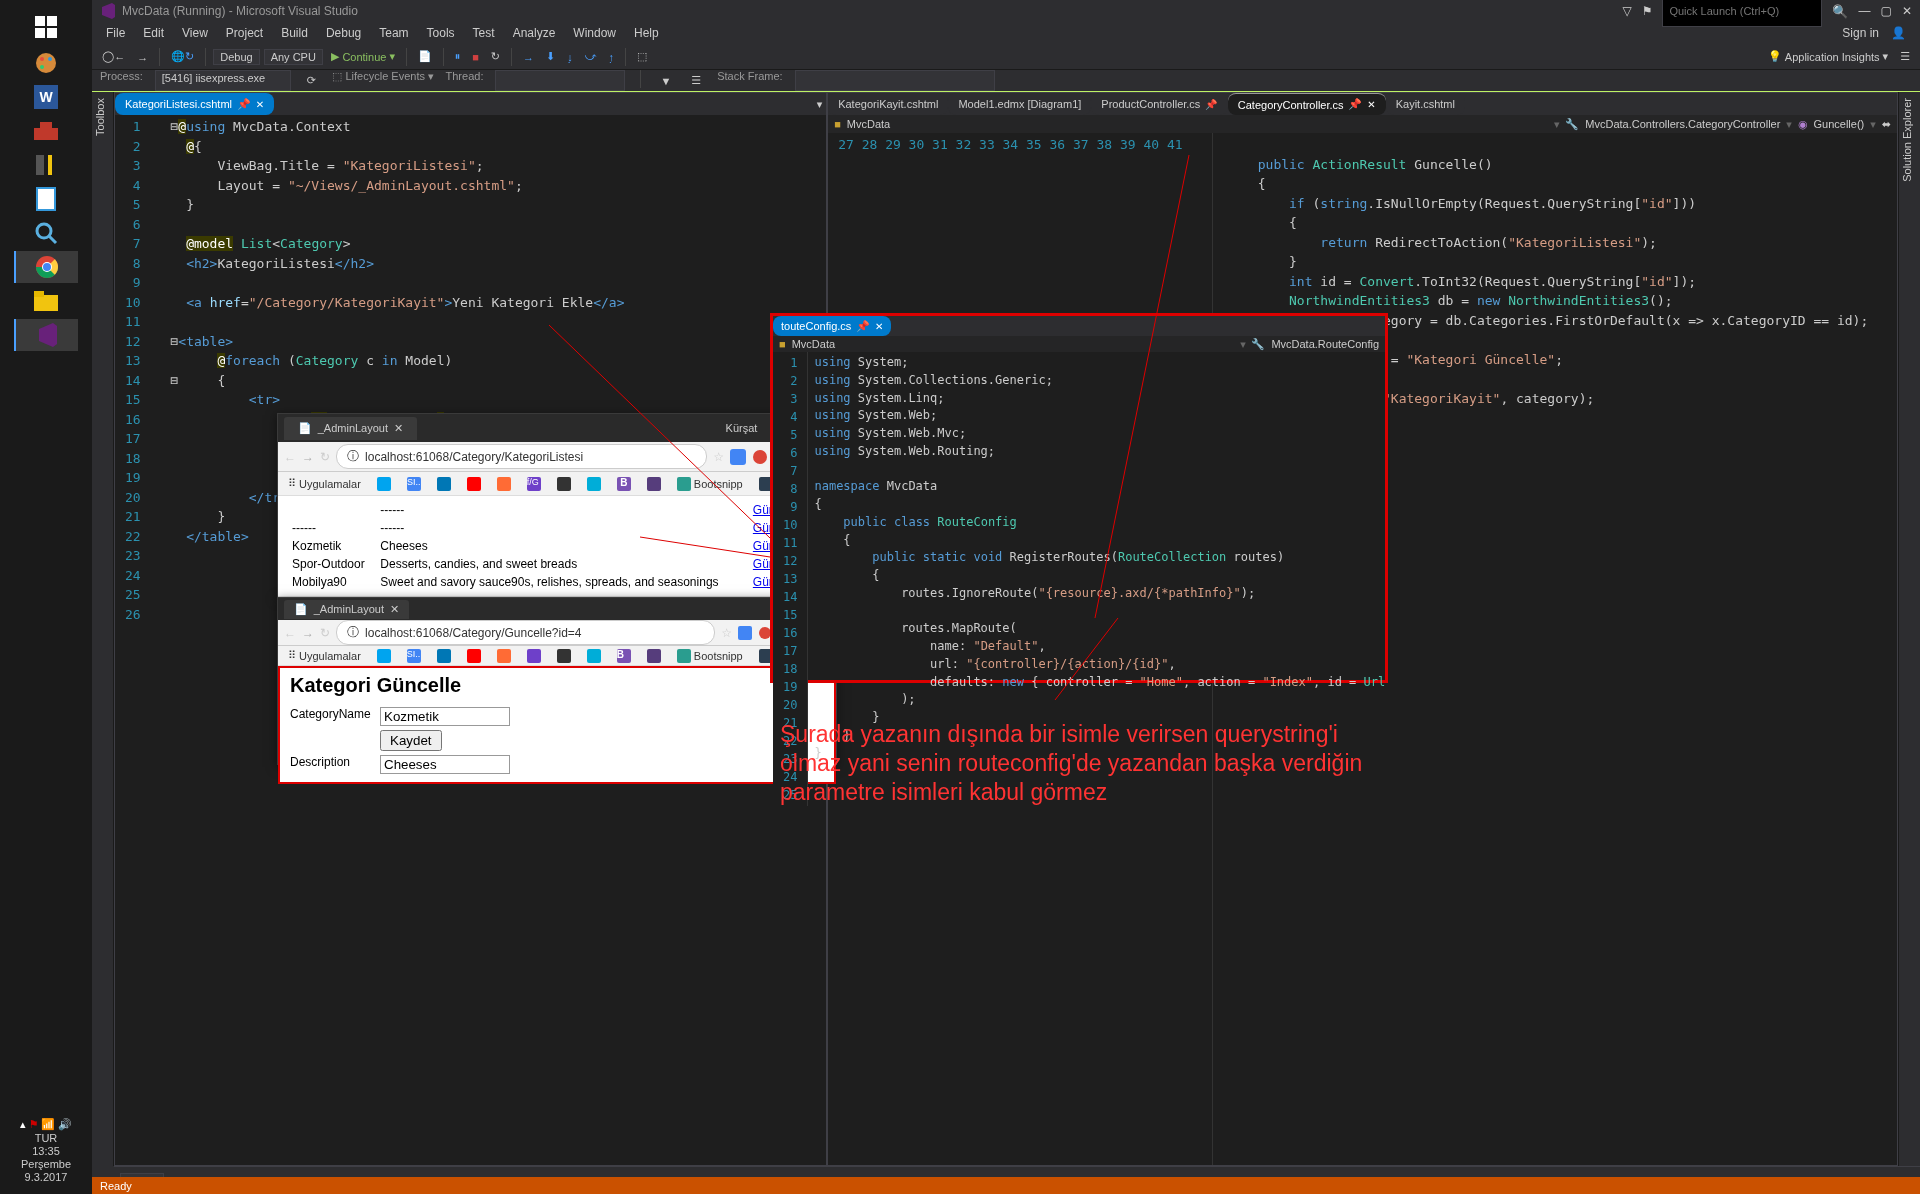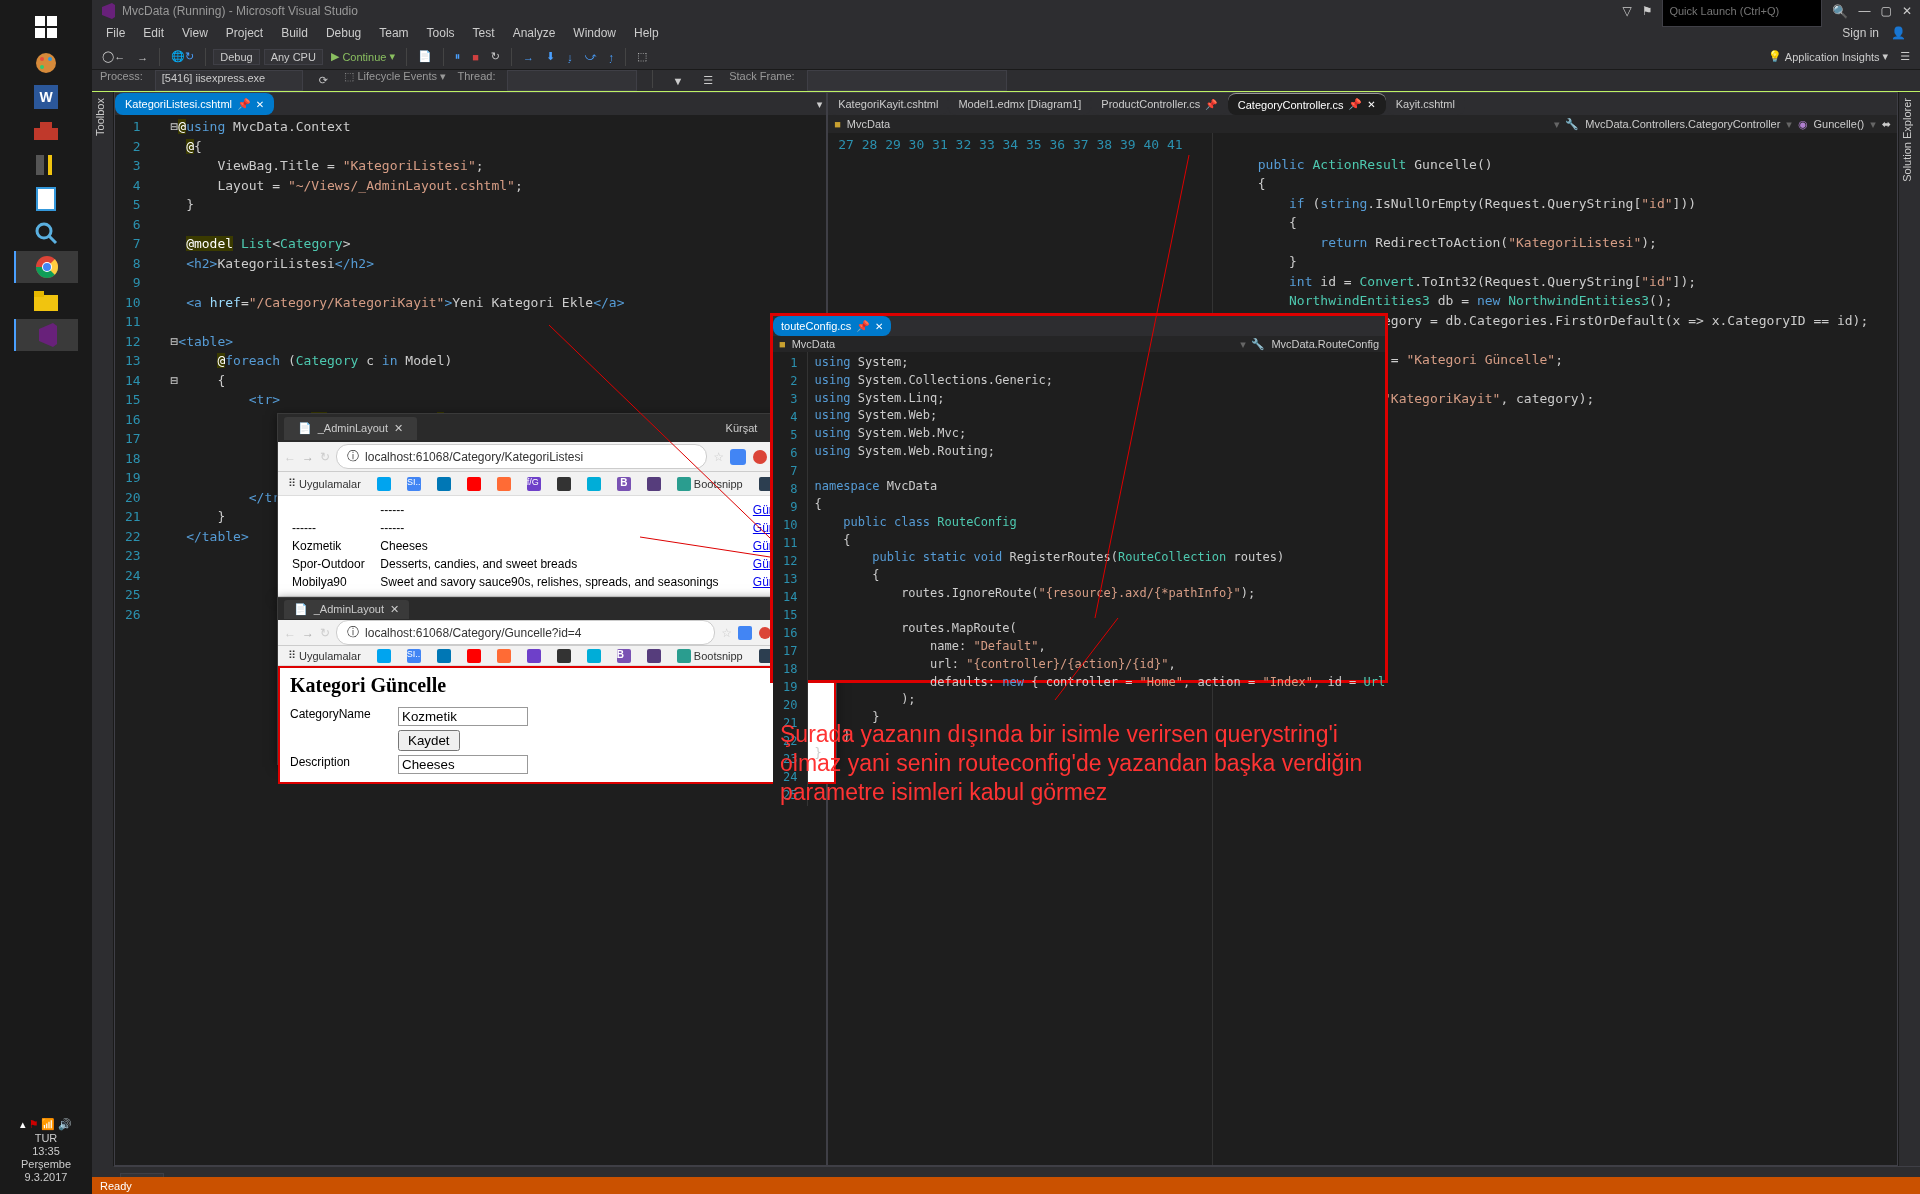--- a/index.html
+++ b/index.html
@@ -84,21 +84,21 @@
     .browser-toolbar { height: 30px; background: #f2f2f2; border-bottom: 1px solid #ccc; display: flex; align-items: center; padding: 0 6px; gap: 6px; }
     .url-bar { flex: 1; background: #fff; border: 1px solid #ccc; border-radius: 12px; padding: 3px 10px; font-size: 12px; color: #333; display: flex; align-items: center; gap: 6px; }
     .bookmarks-bar { height: 24px; background: #f2f2f2; border-bottom: 1px solid #ddd; display: flex; align-items: center; padding: 0 6px; gap: 8px; font-size: 11px; color: #333; }
     .bm-item { display: flex; align-items: center; gap: 3px; padding: 2px 4px; }
     .bm-icon { width: 14px; height: 14px; border-radius: 2px; display: inline-block; }
     .browser-content { background: #fff; padding: 4px 8px; }
     .data-table { width: 100%; font-size: 12px; color: #000; }
     .data-table td { padding: 1px 4px; }
     .data-table a { color: #0000ee; text-decoration: underline; }
     .red-border { border: 2px solid #d00; }
-    .form-row { display: flex; font-size: 12px; color: #000; padding: 2px 0; gap: 18px; }
+    .form-row { display: flex; font-size: 12px; color: #000; padding: 2px 0; }
     .form-row label { width: 90px; }
     .form-row input { border: 1px solid #999; padding: 1px 3px; width: 130px; }
     
     
     .route-panel { position: absolute; background: #1e1e1e; border: 3px solid #d00; z-index: 50; }
     
     
     .annotation { position: absolute; color: #ff3333; font-size: 23px; line-height: 1.25; z-index: 60; font-family: 'Segoe UI', sans-serif; }
     
     svg { display: block; }
@@ -248,21 +248,21 @@
     <span class="tb-btn" style="color:#4aa0ff;">↑̣</span>
     <div class="tb-sep"></div>
     <span class="tb-btn">⬚</span>
     <div style="flex:1"></div>
     <span class="tb-btn"><span style="color:#f1c40f;">💡</span> <span>Application Insights</span> ▾</span>
     <span class="tb-btn">☰</span>
   </div>
 
   <div class="vs-process">
     <span>Process:</span>
-    <span class="tb-dropdown" style="width:148px;">[5416] iisexpress.exe</span>
+    <span class="tb-dropdown" style="width:136px;">[5416] iisexpress.exe</span>
     <span class="tb-btn">⟳</span>
     <span>⬚ <span>Lifecycle Events</span> ▾</span>
     <span>Thread:</span>
     <span class="tb-dropdown" style="width:130px;"></span>
     <div class="tb-sep"></div>
     <span class="tb-btn">▼</span>
     <span class="tb-btn">☰</span>
     <span>Stack Frame:</span>
     <span class="tb-dropdown" style="width:200px;"></span>
   </div>
@@ -643,21 +643,21 @@
     <span class="bm-item">
         <span class="bm-icon" style="background:#e74c3c;"></span>
       </span>
     <span class="bm-item">
         <span class="bm-icon" style="background:#34495e;"></span> 
         <span>GBS</span>
       </span>
     <span style="margin-left:auto;">»</span>
   </div>
   <div class="browser-content red-border" style="padding:6px 10px;">
-    <h2 style="font-family:Liberation Serif, serif;font-size:20px;color:#000;margin-bottom:8px;">Kategori Güncelle</h2>
+    <h2 style="font-family:Liberation Sans, sans-serif;font-size:20px;color:#000;margin-bottom:8px;">Kategori Güncelle</h2>
     <div class="form-row">
       <label>CategoryName</label>
       <input value="Kozmetik" style="">
     </div>
     <div class="form-row">
       <label></label>
       <button style="padding:1px 8px;">Kaydet</button>
     </div>
     <div class="form-row">
       <label>Description</label>

